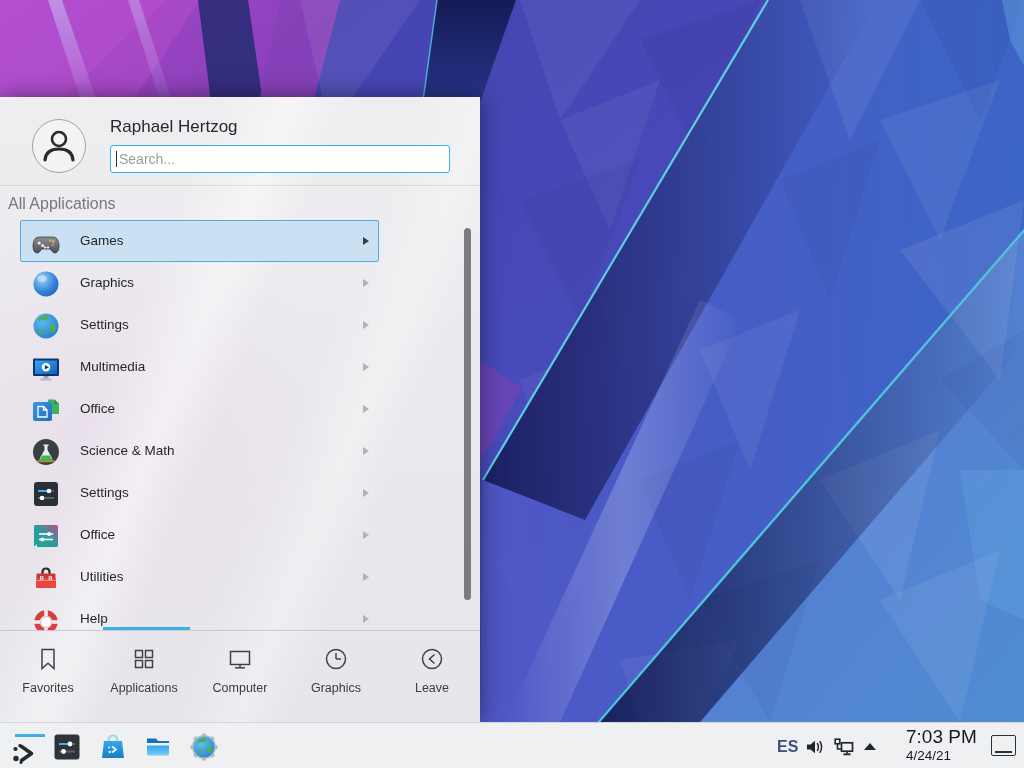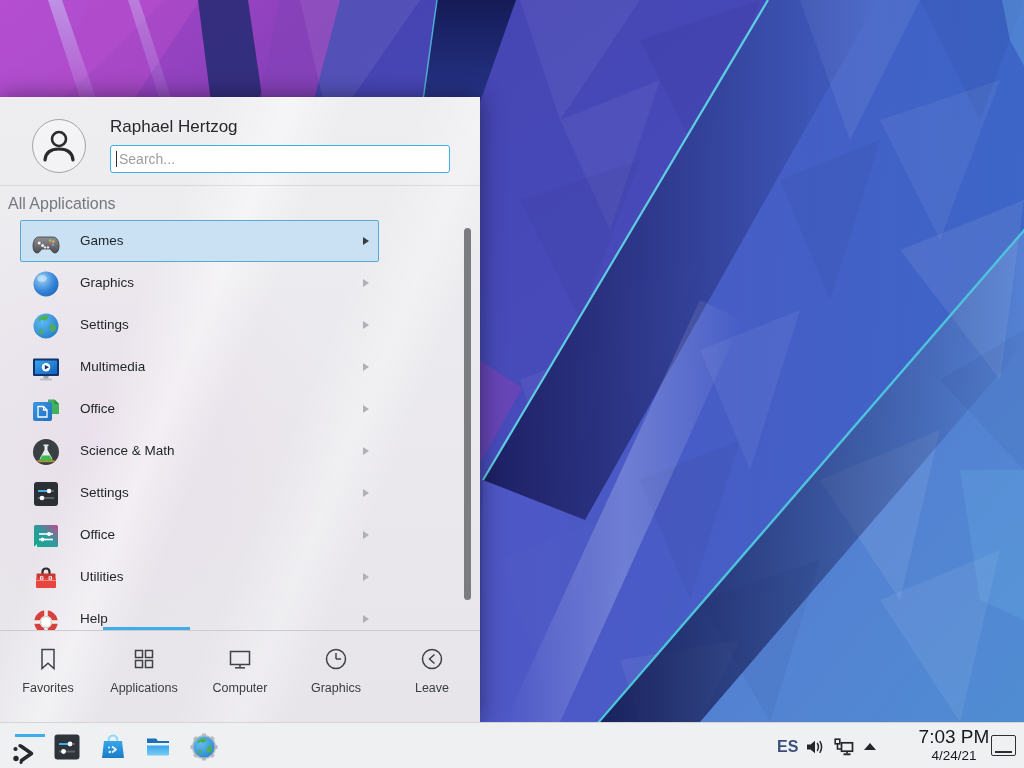--- a/index.html
+++ b/index.html
@@ -49,21 +49,21 @@
   .tab .tab-label{position:absolute;left:0;right:0;top:50px;font-size:12.5px;color:#3a3d40;}
 
   
   .taskbar{position:absolute;left:0;top:722px;width:1024px;height:46px;background:#eff0f2;
     border-top:1px solid #d4d4d8;box-sizing:border-box;}
   .task-btn{position:absolute;top:7px;width:34px;height:34px;}
   .task-btn svg{display:block;width:30px;height:30px;margin:2px auto 0;}
   .launcher-indicator{position:absolute;left:9px;top:4px;width:30px;height:3px;background:#3daee9;}
   .tray-text{position:absolute;left:777px;top:15px;font-size:16px;font-weight:bold;color:#3c4f7d;}
   .tray-icon{position:absolute;top:13px;}
-  .clock{position:absolute;left:906px;top:3px;width:96px;text-align:center;color:#16191d;}
+  .clock{position:absolute;left:906px;top:3px;width:96px;color:#16191d;}
   .clock .time{font-size:19px;line-height:22px;}
   .clock .date{font-size:13.5px;line-height:16px;}
   .show-desktop{position:absolute;left:991px;top:12px;width:25px;height:21px;border:1.6px solid #2b3034;
     border-radius:2px;box-sizing:border-box;}
   .show-desktop::after{content:"";position:absolute;left:3px;right:3px;bottom:2px;height:2px;background:#2b3034;}
 </style>
 </head>
 <body>
 
 <div class="desktop">

